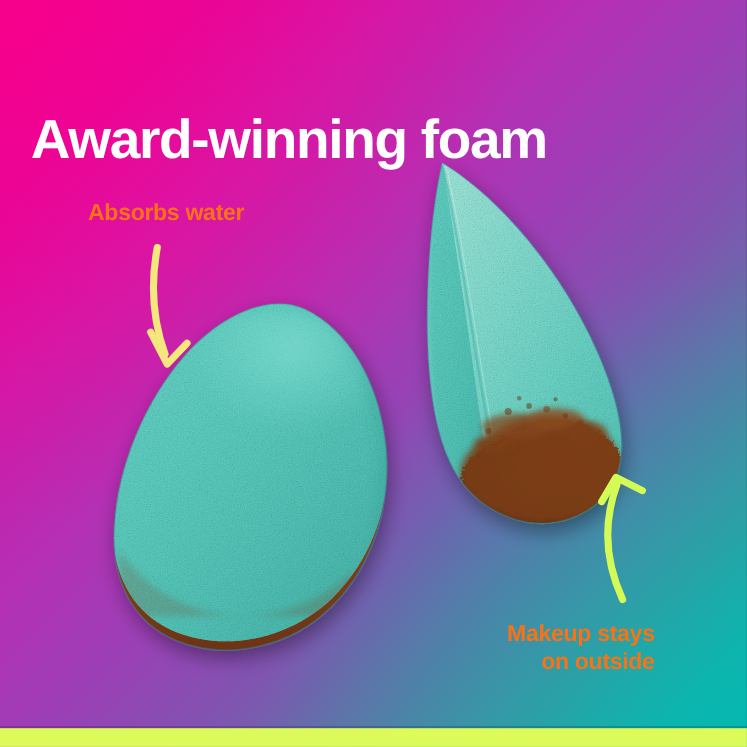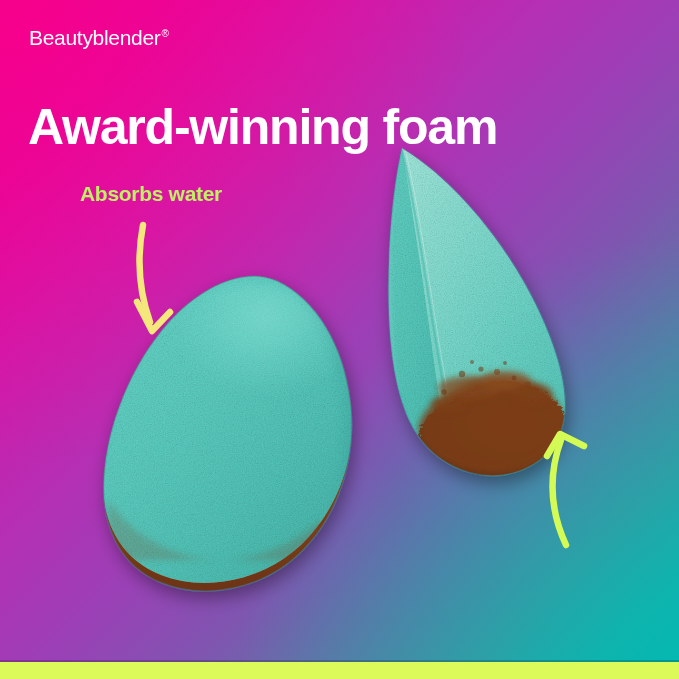--- a/index.html
+++ b/index.html
@@ -85,21 +85,21 @@
     color: #ffffff;
     font-size: 50px;
     font-weight: 700;
     letter-spacing: -1.2px;
     white-space: nowrap;
     line-height: 1.08;
     margin-top: 40px;
   }
   .callout {
     position: absolute;
-    color: #bef264;
+    color: #f97316;
     font-size: 21px;
     font-weight: 700;
     letter-spacing: -0.3px;
     line-height: 1.18;
     white-space: pre-line;
     text-align: right;
   }
   #callout-absorbs {
     left: 80px;
     top: 182px;
@@ -341,25 +341,24 @@
       </g>
 
       <g>
         <path d="M 566 545
                  C 548 506, 550 470, 561 440" fill="none" stroke="#d4fb55" stroke-width="6.5" stroke-linecap="round"></path>
         <path d="M 547 456 L 560 434 L 584 446" fill="none" stroke="#d4fb55" stroke-width="6.5" stroke-linecap="round" stroke-linejoin="round"></path>
       </g>
     </svg>
   </div>
 
-  <div id="brand">
-    <span>Beautyblender</span><span class="reg">®</span>
-  </div>
 
   <div id="headline">Award-winning foam</div>
 
   <div class="callout" id="callout-absorbs">Absorbs water</div>
 
+  <div class="callout" id="callout-makeup">Makeup stays
+on outside</div>
 
   <div id="bottom-bar-shadow"></div>
   <div id="bottom-bar"></div>
 
 </div>
 
 </body></html>

